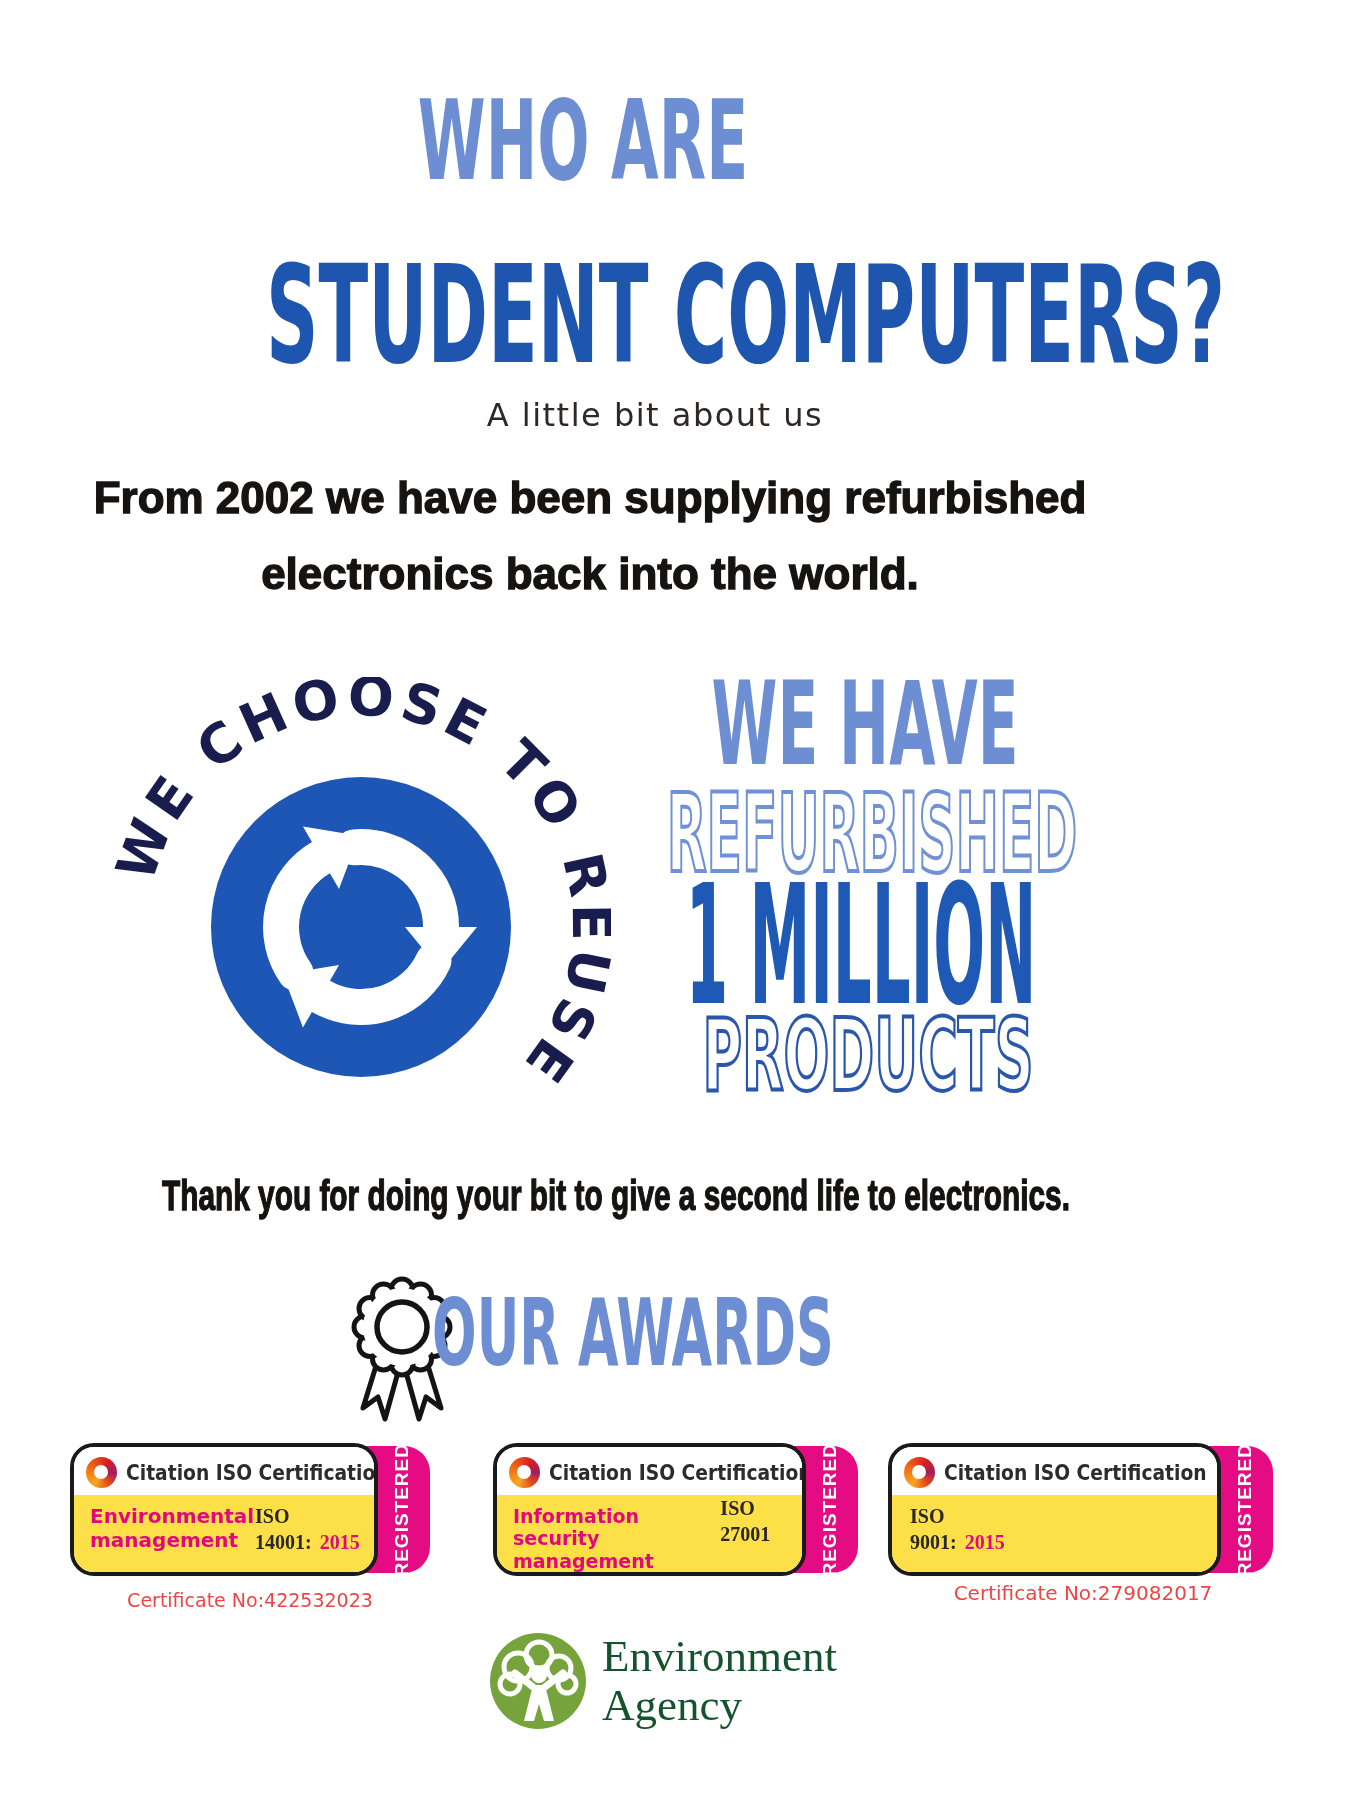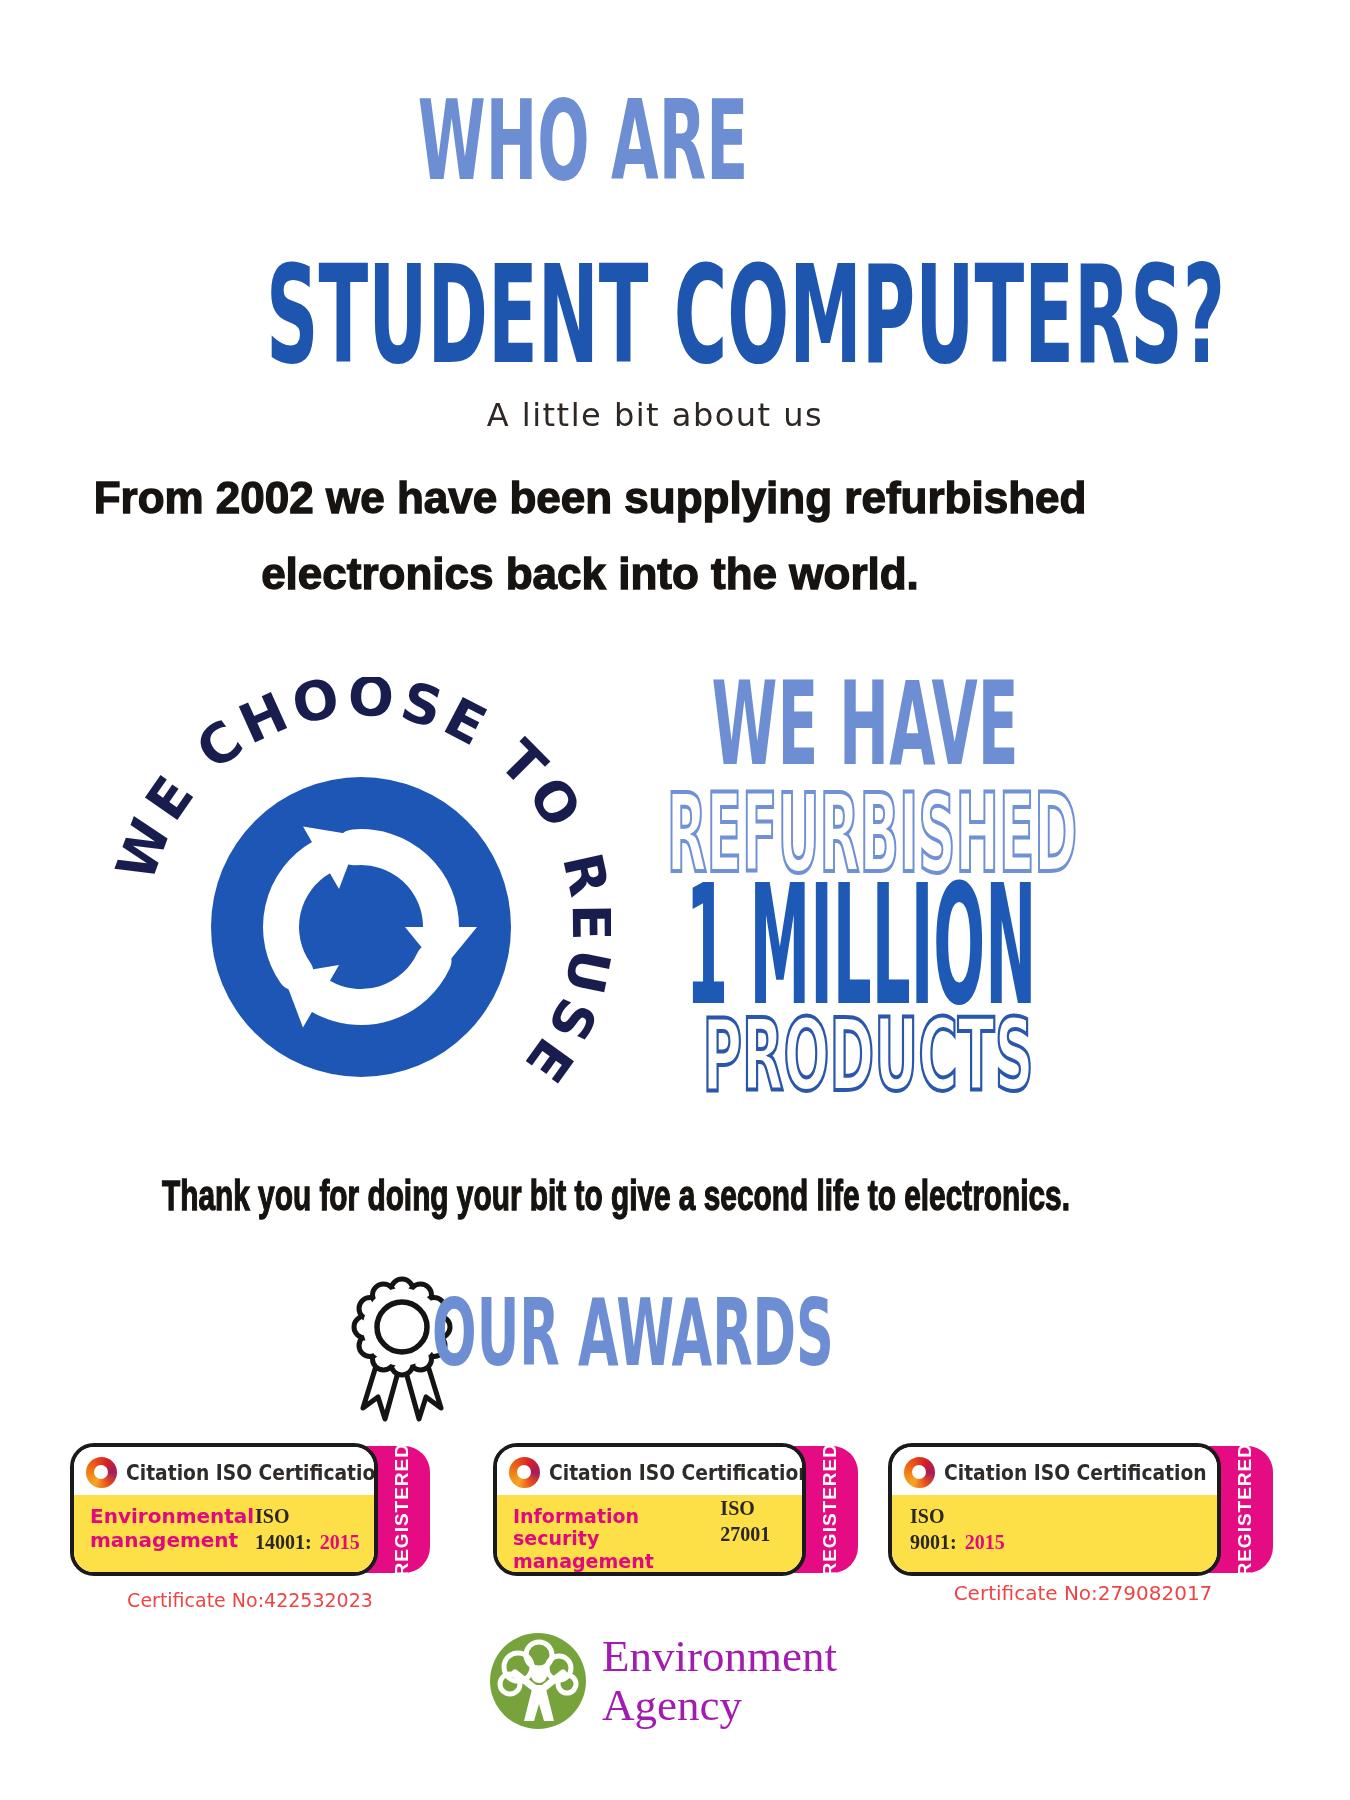--- a/index.html
+++ b/index.html
@@ -56,21 +56,21 @@
                font-weight:700; color:#e0097e; font-family:"DejaVu Sans",sans-serif; }
   .iso-div   { width:2px; background:#d9d9d9; margin:6px 0; }
   .iso-code  { flex:1; padding:8px 6px 6px 16px; font-size:20px; line-height:1.3;
                font-weight:700; color:#2b2724; font-family:Liberation Serif, serif; }
   .iso-code.center { display:flex; align-items:center; padding-top:0;margin-left:40px; }
   .iso-year  { color:#e0097e; margin-left:8px; }
   .cert      { position:absolute; text-align:center; color:#ef4444;
                font-family:"DejaVu Sans",sans-serif; }
 
   .ea-text   { position:absolute; left:602px; top:1632px; font-family:"Liberation Serif", serif;
-               font-size:45px; line-height:49px; color:#a21caf; }
+               font-size:45px; line-height:49px; color:#14532d; }
 </style>
 </head>
 <body>
 
 <div class="page">
 
   <div class="display who">WHO ARE</div>
   <div class="display student">STUDENT COMPUTERS?</div>
   <div class="display subtitle">A little bit about us</div>
 

